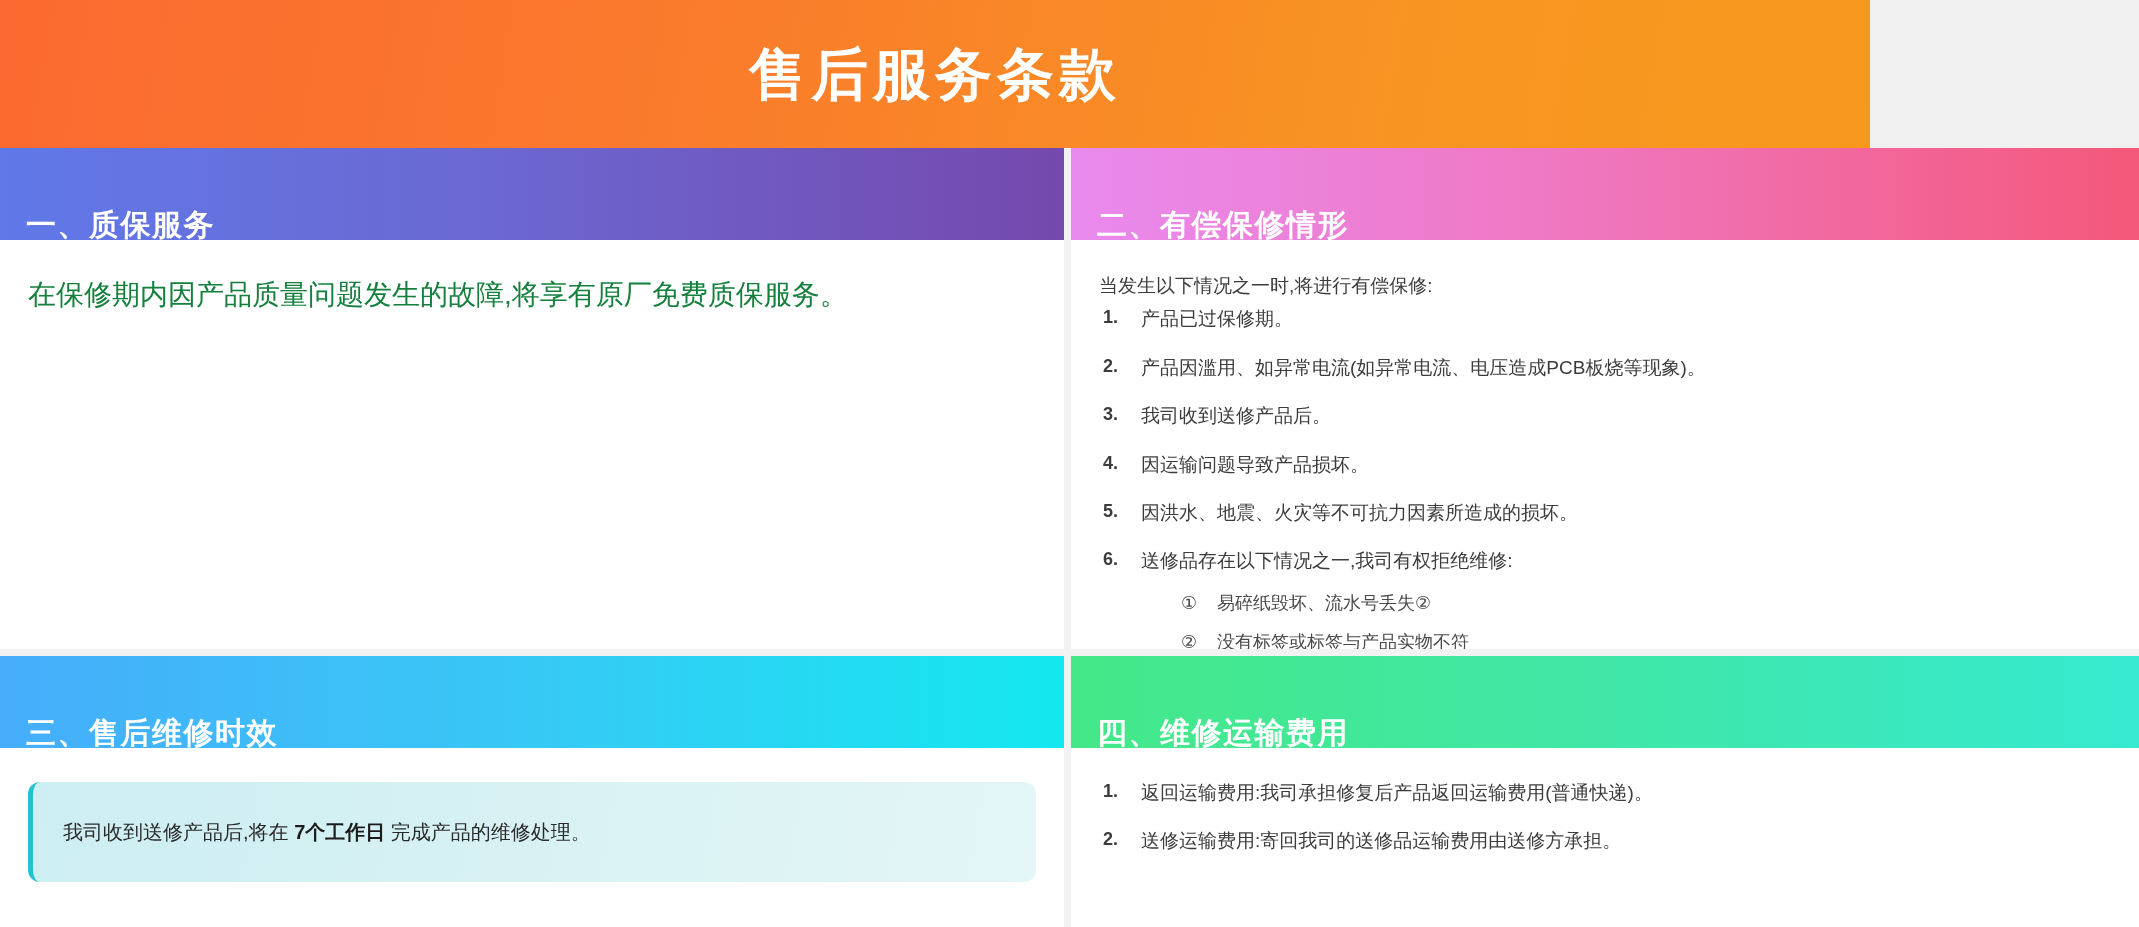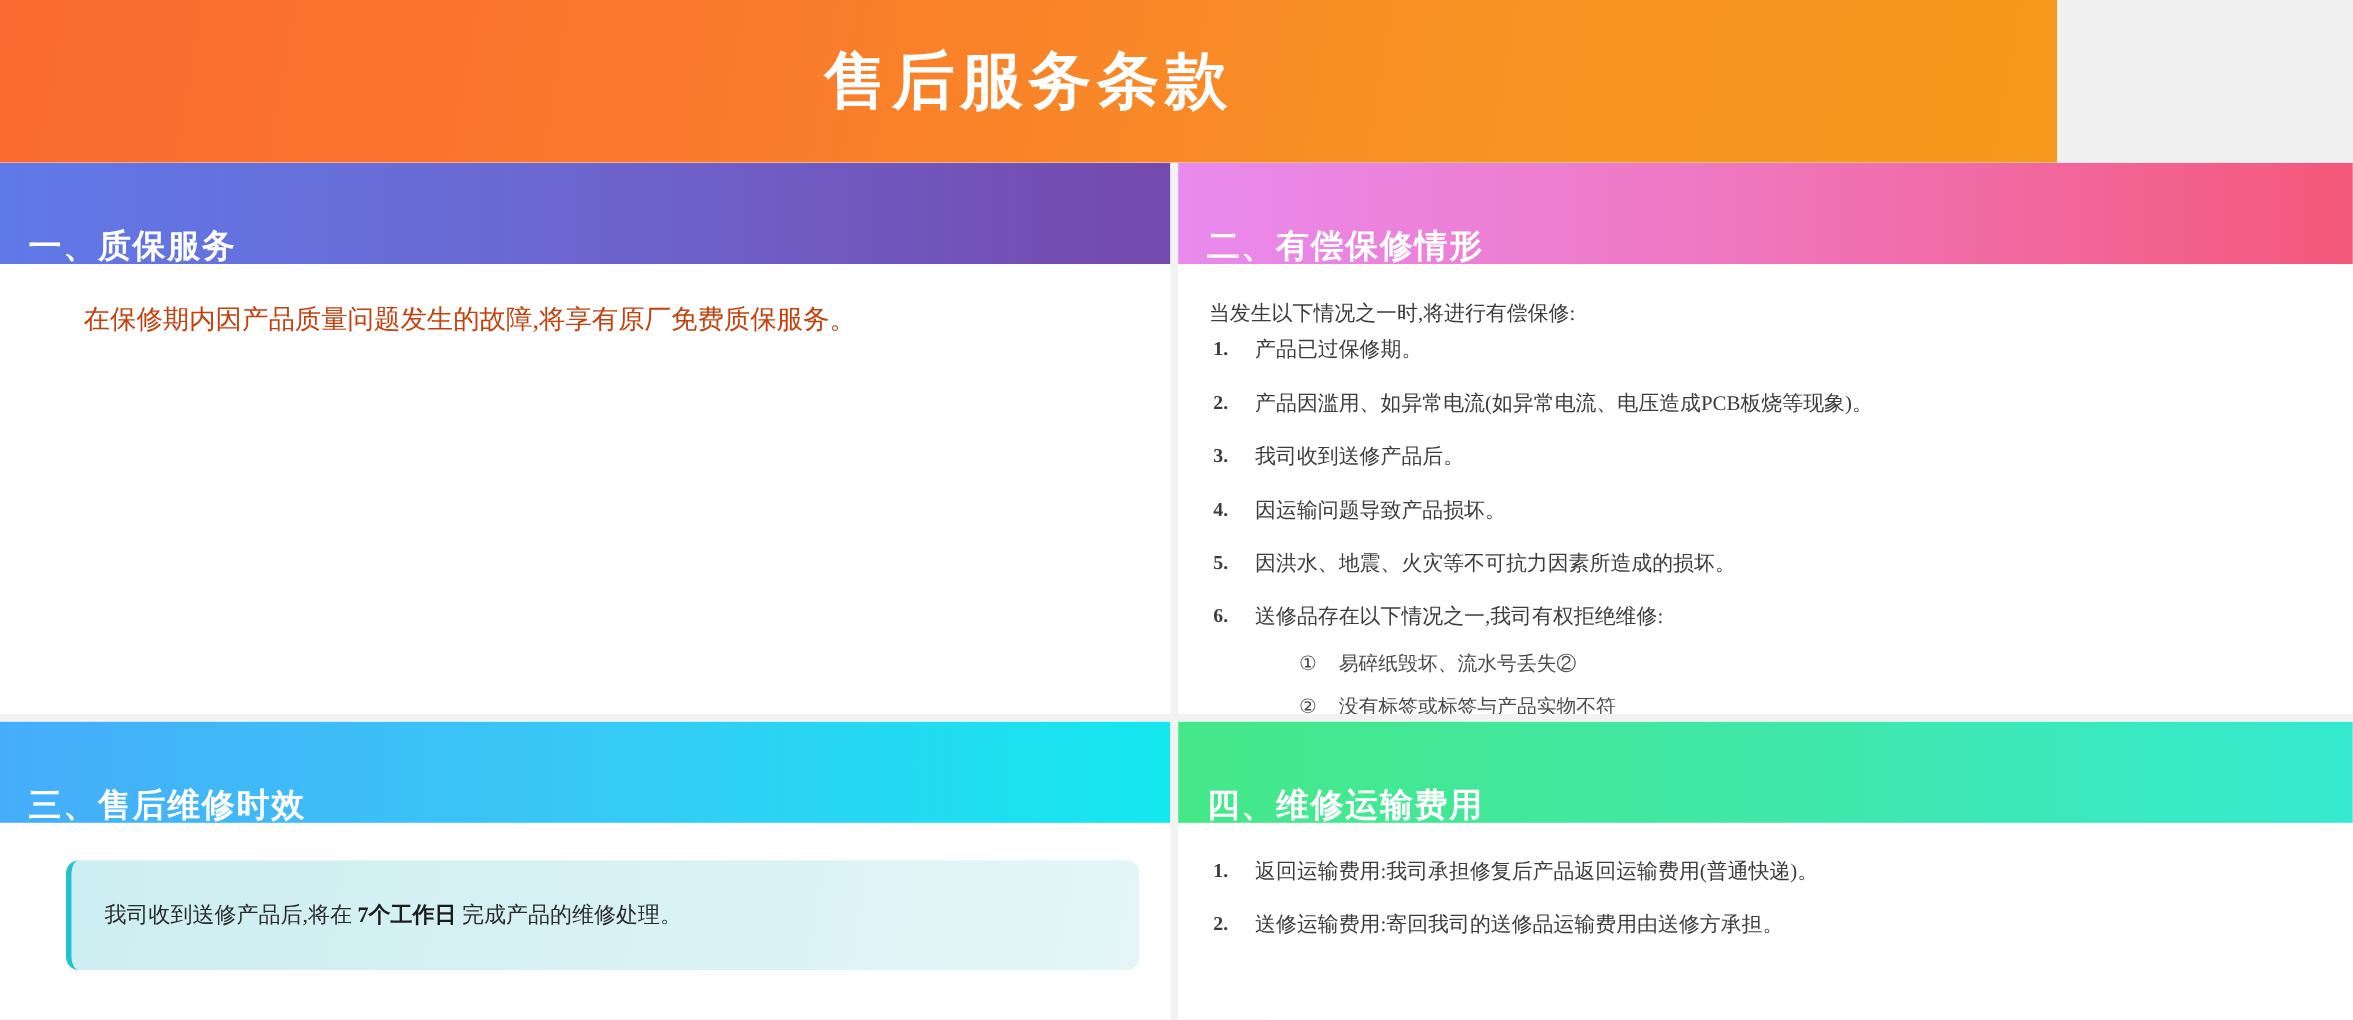--- a/index.html
+++ b/index.html
@@ -11,21 +11,20 @@
     background: #f0f0f0;
     font-family: "Liberation Sans", "DejaVu Sans", sans-serif;
   }
 
   .page {
     width: 1870px;
     height: 927px;
     display: flex;
     flex-direction: column;
     background: #f2f2f2;
-    font-family: Liberation Serif, serif;
   }
 
   
   .title-banner {
     height: 148px;
     flex: 0 0 148px;
     display: flex;
     align-items: center;
     justify-content: center;
     background: linear-gradient(100deg, #fb6a30 0%, #fa7a2c 35%, #f89522 75%, #f7991c 100%);
@@ -81,24 +80,23 @@
   .hdr-4 { background: linear-gradient(90deg, #44e888 0%, #40e7a7 50%, #36ead0 100%); }
 
   .panel-body {
     flex: 1 1 auto;
     padding: 30px 28px 20px 28px;
     overflow: hidden;
   }
 
   
   .para {
-    font-size: 24px;
-    color: #c2410c;
+    font-size: 28px;
+    color: #15803d;
     line-height: 1.8;
-    margin-left: 48px;
   }
 
   .lead {
     font-size: 19px;
     color: #3c3c3c;
     line-height: 1.7;
     margin-bottom: 2px;
   }
 
   
@@ -142,21 +140,20 @@
   
   .callout {
     margin-top: 4px;
     border-left: 5px solid #23c2cf;
     border-radius: 12px;
     background: linear-gradient(100deg, #cdeef2 0%, #d9f2f4 55%, #e4f6f7 100%);
     padding: 34px 30px;
     min-height: 92px;
     display: flex;
     align-items: center;
-    margin-left: 32px;
   }
   .callout-text {
     font-size: 20px;
     color: #2a2a2a;
     line-height: 1.6;
   }
   .callout-text b { font-weight: bold; color: #1c1c1c; }
 </style>
 </head>
 <body>

